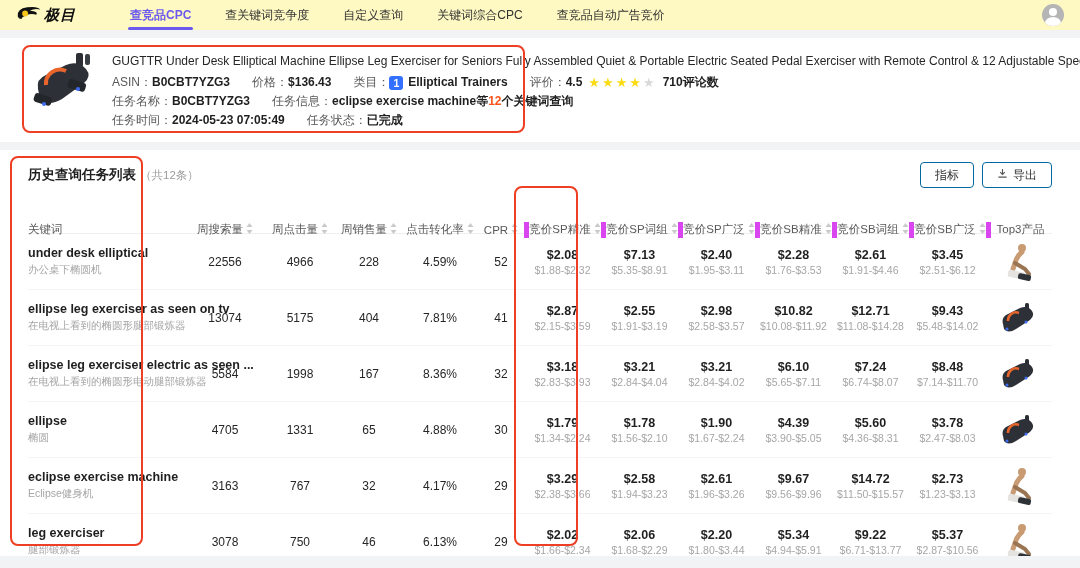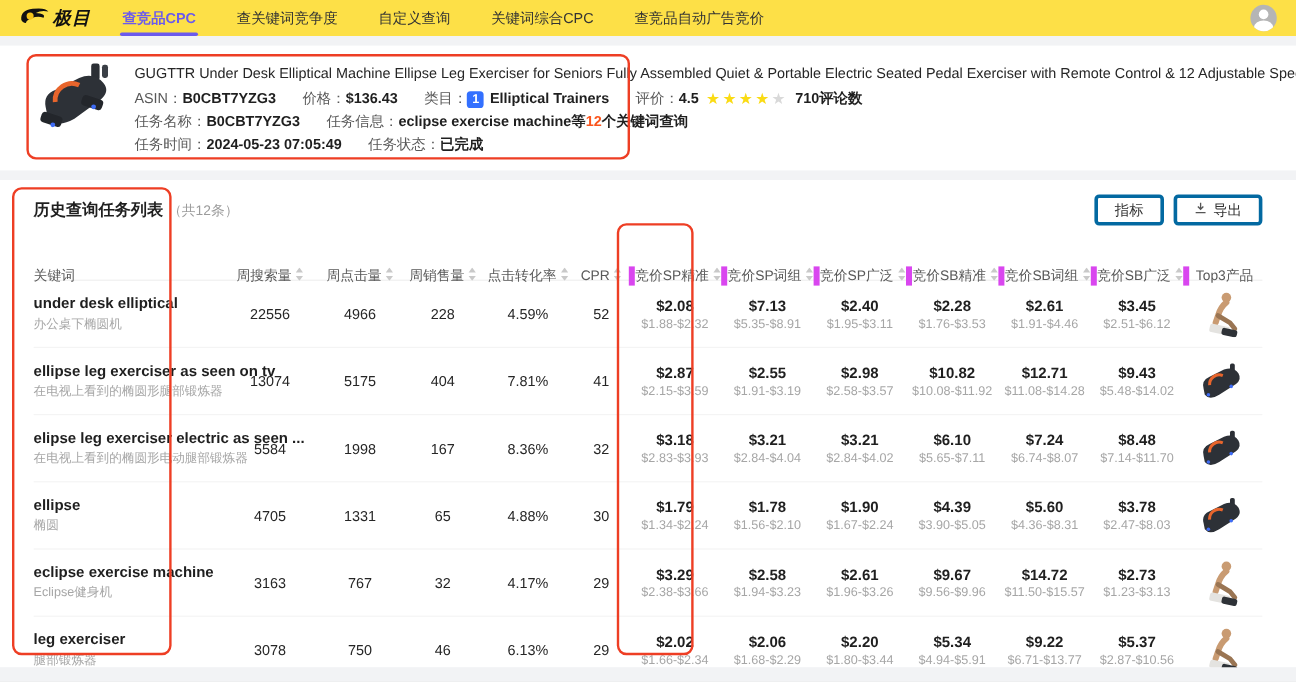--- a/index.html
+++ b/index.html
@@ -1,26 +1,26 @@
 <!DOCTYPE html>
 <html><head>
 <meta charset="utf-8">
 <style>
   * { margin:0; padding:0; box-sizing:border-box; }
   html,body { background:#e9eaec; }
   body { font-family:"Liberation Sans","DejaVu Sans",sans-serif; }
   #app { position:relative; width:1080px; height:568px; background:#f2f3f5; overflow:hidden; margin:0 auto; }
 
   
-  .navbar { height:30px; background:#fde047; display:flex; align-items:center; padding:0 16px; position:relative; }
+  .navbar { height:30px; background:#fef9c3; display:flex; align-items:center; padding:0 16px; position:relative; }
   .logo { display:flex; align-items:center; gap:2px; margin-right:26px; }
   .logo-text { font-size:15px; font-weight:900; font-style:italic; color:#111; letter-spacing:1px; }
   .tabs { display:flex; align-items:stretch; gap:34px; height:30px; }
   .tab { display:flex; align-items:center; font-size:12px; color:#333; cursor:pointer; position:relative; }
-  .tab.active { color:#6b5aed; font-weight:bold; }
+  .tab.active { color:#6b5aed; font-weight:bold;margin-left:28px; }
   .tab.active::after { content:""; position:absolute; left:-2px; right:-2px; bottom:0; height:3px; background:#6b5aed; border-radius:2px; }
   .avatar { margin-left:auto; width:22px; height:22px; border-radius:50%; background:#b5b5b5; position:relative; overflow:hidden; cursor:pointer; }
   .avatar::before { content:""; position:absolute; top:4px; left:7px; width:8px; height:8px; border-radius:50%; background:#fff; }
   .avatar::after { content:""; position:absolute; top:13px; left:3px; width:16px; height:12px; border-radius:50%; background:#fff; }
 
   
   .product-card { margin-top:8px; background:#fff; padding:12px 0 12px 32px; display:flex; gap:14px; }
   .prod-img { width:66px; height:64px; flex:none; display:flex; align-items:center; justify-content:center; }
   .prod-info { font-size:12px; color:#262626; line-height:19px; padding-top:2px; }
   .prod-title { color:#262626; margin-bottom:2px; white-space:nowrap; }
@@ -33,21 +33,21 @@
   .star-full { color:#fadb14; }
   .star-empty { color:#d9d9d9; }
   .hl-orange { color:#fa541c; font-weight:bold; }
 
   
   .table-card { margin-top:8px; background:#fff; padding:12px 28px 0; height:406px; overflow:hidden; }
   .table-top { display:flex; align-items:center; }
   .table-title { font-size:13.5px; font-weight:bold; color:#1f1f1f; }
   .table-sub { font-size:11.5px; color:#9b9b9b; margin-left:4px; }
   .table-actions { margin-left:auto; display:flex; gap:8px; }
-  .btn { display:inline-flex; align-items:center; gap:5px; height:26px; padding:0 14px; background:#fff; border:3px solid #0369a1; border-radius:4px; font-size:12px; color:#333; cursor:pointer; }
+  .btn { display:inline-flex; align-items:center; gap:5px; height:26px; padding:0 14px; background:#fff; border:1px solid #0369a1; border-radius:4px; font-size:12px; color:#333; cursor:pointer; }
 
   .thead { display:flex; align-items:center; margin-top:10px; height:36px; border-bottom:1px solid #efefef; }
   .th { font-size:11.5px; color:#595959; display:flex; align-items:center; justify-content:center; gap:3px; cursor:pointer;margin-top:28px; }
   .th.sortable svg { flex:none; }
   .trow { display:flex; align-items:center; height:56px; border-bottom:1px solid #f4f4f4; }
   .cell { display:flex; flex-direction:column; align-items:center; justify-content:center; }
 
   .w-kw  { width:158px; align-items:flex-start; justify-content:flex-start; text-align:left; }
   .w-s   { width:78px; }
   .w-c   { width:72px; }

